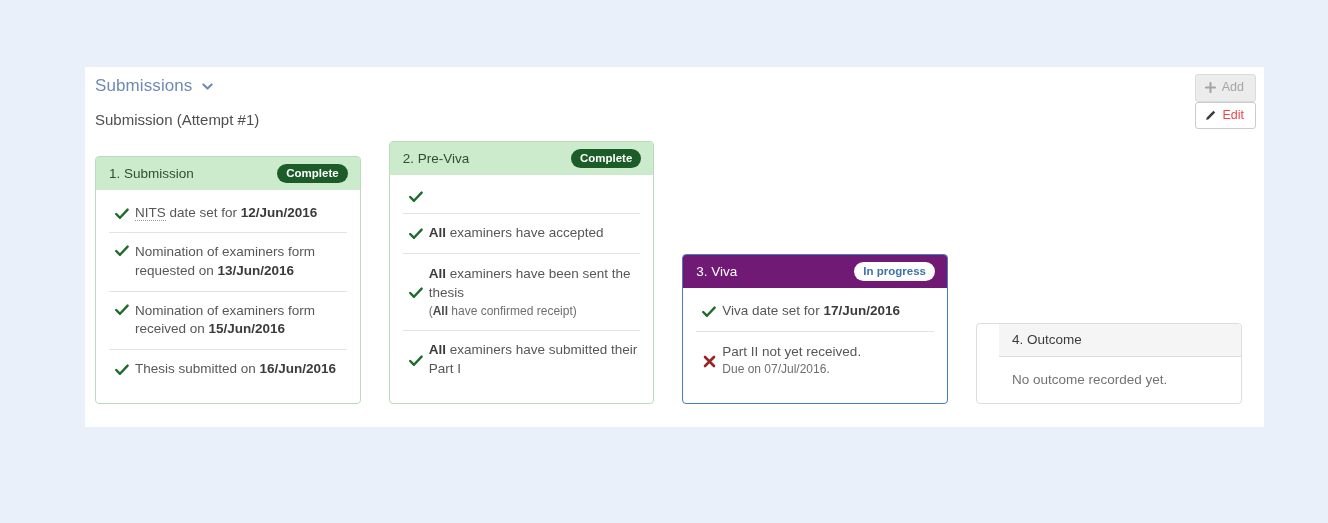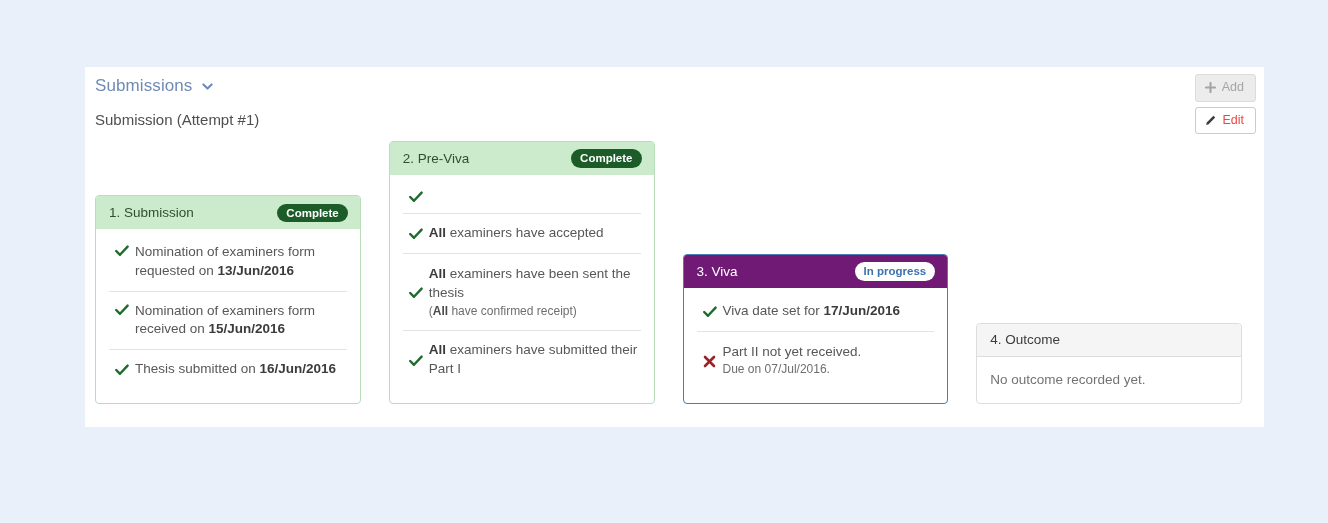--- a/index.html
+++ b/index.html
@@ -41,21 +41,21 @@
     left: 10px; top: 44px;
     font-size: 15px;
     color: #4f4f4f;
     white-space: nowrap;
   }
 
   
   .btn-stack {
     position: absolute;
     right: 8px; top: 7px;
-    display: flex; flex-direction: column; align-items: flex-end; gap: 5px;
+    display: flex; flex-direction: column; align-items: flex-end; 
   }
   .btn {
     display: inline-flex; align-items: center; gap: 6px;
     font-size: 12.5px;
     padding: 5px 11px 5px 9px;
     border-radius: 3px;
     border: 1px solid #cccccc;
     background: #ffffff;
     color: #ef4444;
     line-height: 1.25;
@@ -78,21 +78,21 @@
     display: flex;
     align-items: flex-end;
   }
   .card {
     width: 270px;
     margin-right: 28px;
     border-radius: 4px;
     background: #ffffff;
     overflow: hidden;
   }
-  .card:last-child { margin-right: 14px; }
+  .card:last-child { margin-right: 14px; padding-left: 22px; }
 
   .card-head {
     display: flex; align-items: center; justify-content: space-between;
     padding: 9px 12px 9px 13px;
     height: 33px;
   }
   .card-head .head-label { font-size: 13.5px; white-space: nowrap; }
   .badge {
     font-size: 11.5px;
     font-weight: bold;
@@ -185,20 +185,28 @@
 
     <div class="cards">
 
       <div class="card green">
         <div class="card-head">
           <span class="head-label">1. Submission</span>
           <span class="badge">Complete</span>
         </div>
         <div class="card-body">
           <ul class="items">
+            <li class="centered">
+              <span class="mark">
+                <svg width="14" height="12" viewBox="0 0 14 12">
+                    <path d="M1.2 6 L5 9.8 L12.6 1.6" fill="none" stroke="#1f6b2b" stroke-width="2.4" stroke-linecap="round" stroke-linejoin="round"></path>
+                  </svg>
+              </span>
+              <span class="itxt"><span class="abbr">NITS</span><span> date set for </span><span class="b">12/Jun/2016</span></span>
+            </li>
             <li>
               <span class="mark">
                 <svg width="14" height="12" viewBox="0 0 14 12">
                     <path d="M1.2 6 L5 9.8 L12.6 1.6" fill="none" stroke="#1f6b2b" stroke-width="2.4" stroke-linecap="round" stroke-linejoin="round"></path>
                   </svg>
               </span>
               <span class="itxt"><span>Nomination of examiners form requested on </span><span class="b">13/Jun/2016</span></span>
             </li>
             <li>
               <span class="mark">

